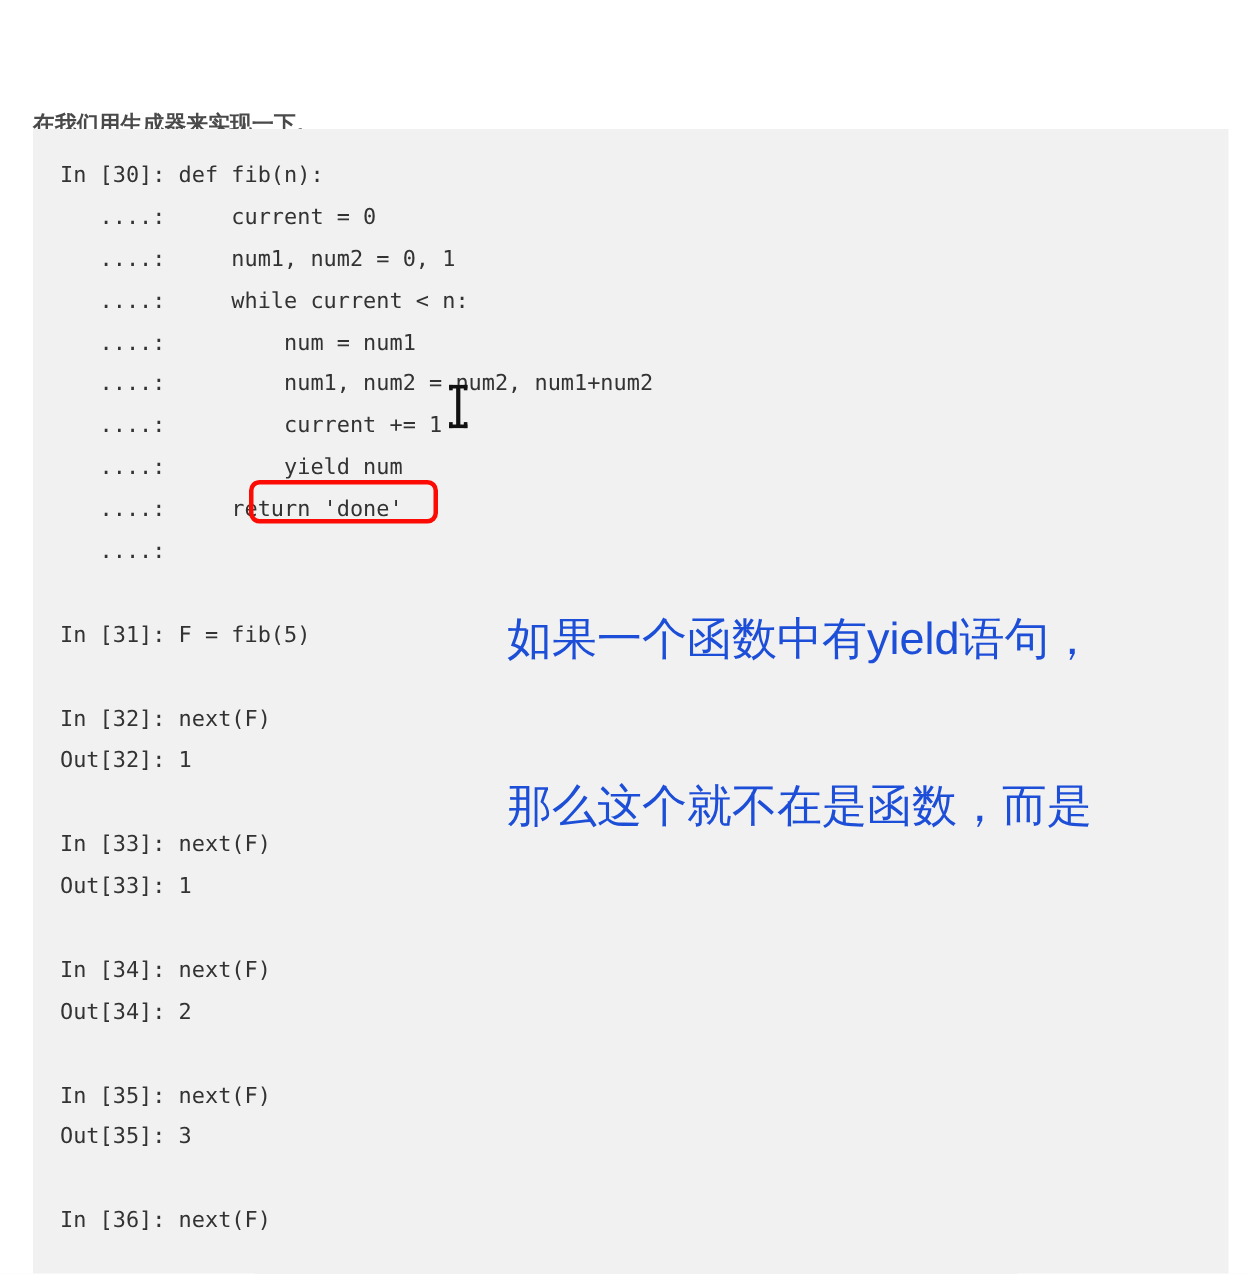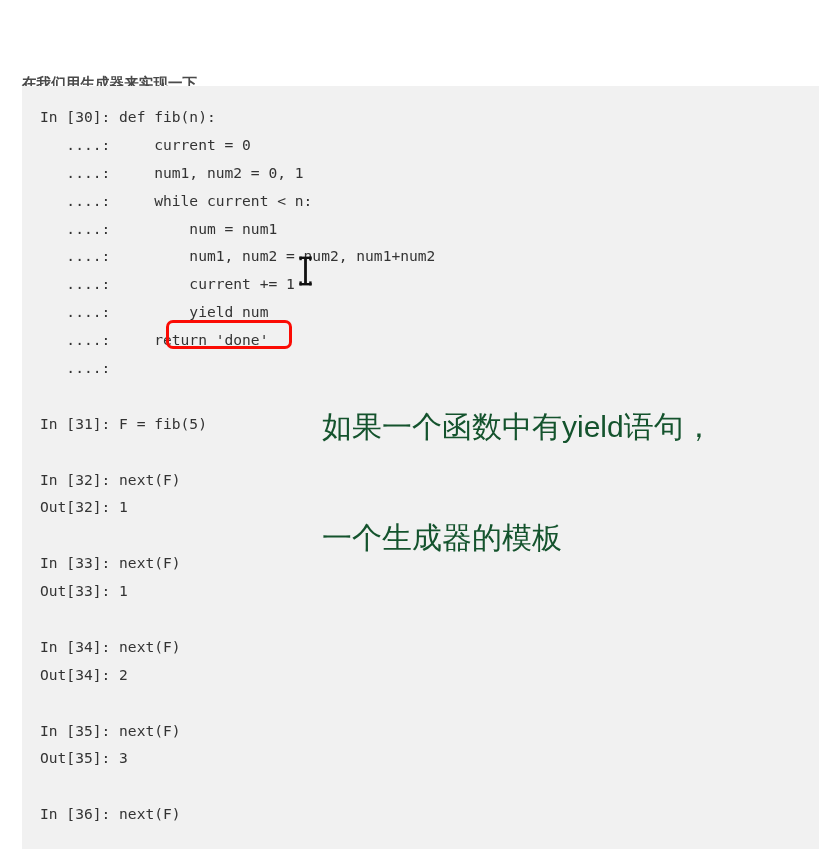--- a/index.html
+++ b/index.html
@@ -78,23 +78,23 @@
     left: 276px;
     top: 170px;
     width: 15px;
     height: 30px;
     pointer-events: none;
   }
 
   
   #annotation {
     position: absolute;
-    left: 300px;
+    left: 316px;
     top: 248px;
-    color: #14532d;
+    color: #1d4ed8;
     font-family: "Liberation Sans", sans-serif;
     font-size: 30px;
     line-height: 37px;
     font-weight: 400;
     white-space: pre;
   }
   #annotation .aln { display: block; }
 </style>
 </head>
 <body>
@@ -118,16 +118,16 @@
         <rect x="1.4" y="0.6" width="2.4" height="3.6"></rect>
         <rect x="11.2" y="0.6" width="2.4" height="3.6"></rect>
         <rect x="1.4" y="25.4" width="2.4" height="4.0"></rect>
         <rect x="11.2" y="25.4" width="2.4" height="4.0"></rect>
       </g>
     </svg>
   </div>
 
   <div id="annotation">
     <span class="aln">如果一个函数中有yield语句，</span>
-    <span class="aln">一个生成器的模板</span>
+    <span class="aln">那么这个就不在是函数，而是</span>
   </div>
 
 </div>
 
 </body></html>

